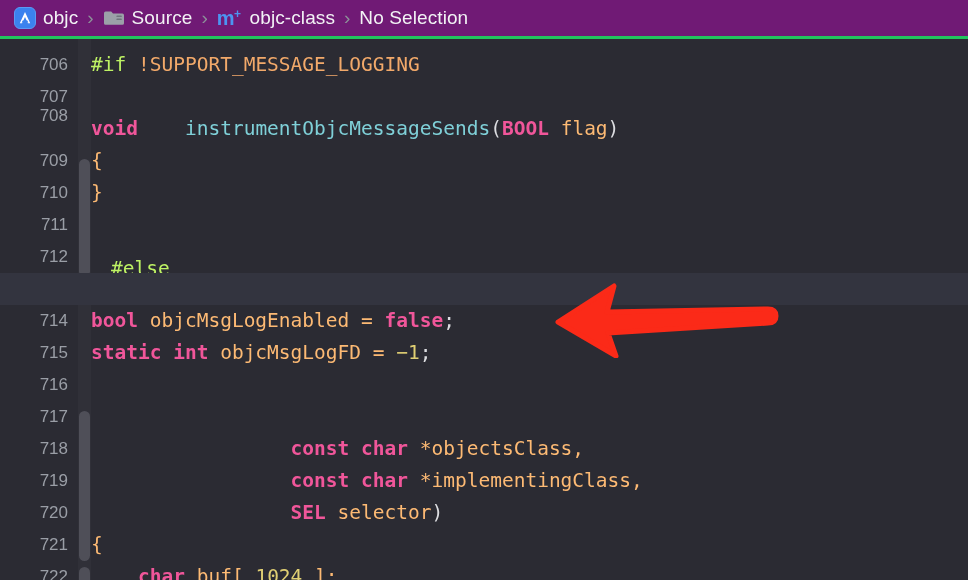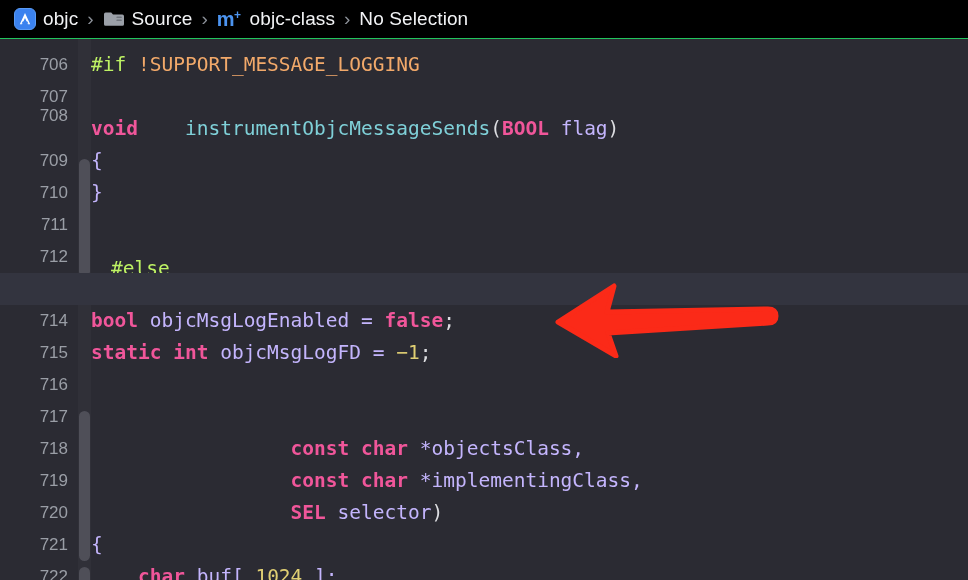--- a/index.html
+++ b/index.html
@@ -17,25 +17,25 @@
     height: 580px;
     overflow: hidden;
     background: #2b2b33;
   }
 
   
   .breadcrumb-bar {
     position: absolute;
     top: 0; left: 0;
     width: 968px; height: 39px;
-    background: #000000;
+    background: #701a75;
     display: flex;
     align-items: center;
     padding-left: 14px;
-    border-bottom: 1px solid #22c55e;
+    border-bottom: 3px solid #22c55e;
   }
   .crumb {
     display: flex;
     align-items: center;
     gap: 7px;
     height: 100%;
   }
   .crumb-label {
     font-size: 19px;
     color: #f2f3f5;
@@ -160,21 +160,21 @@
     font-size: 19.5px;
     letter-spacing: 0px;
     color: #e3e4e8;
   }
 
   
   .t-pre   { color: #bef264; }          
   .t-macro { color: #f2a96a; }          
   .t-kw    { color: #f0569a; font-weight: bold; }  
   .t-fn    { color: #7fd0d8; }          
-  .t-plain { color: #c4b5fd; }
+  .t-plain { color: #fdba74; }
   .t-num   { color: #e0cf73; }
   .t-punct { color: #dcdde1; }
 
   
   .caret {
     position: absolute;
     width: 2px;
     height: 24px;
     background: #e8e9ed;
   }

